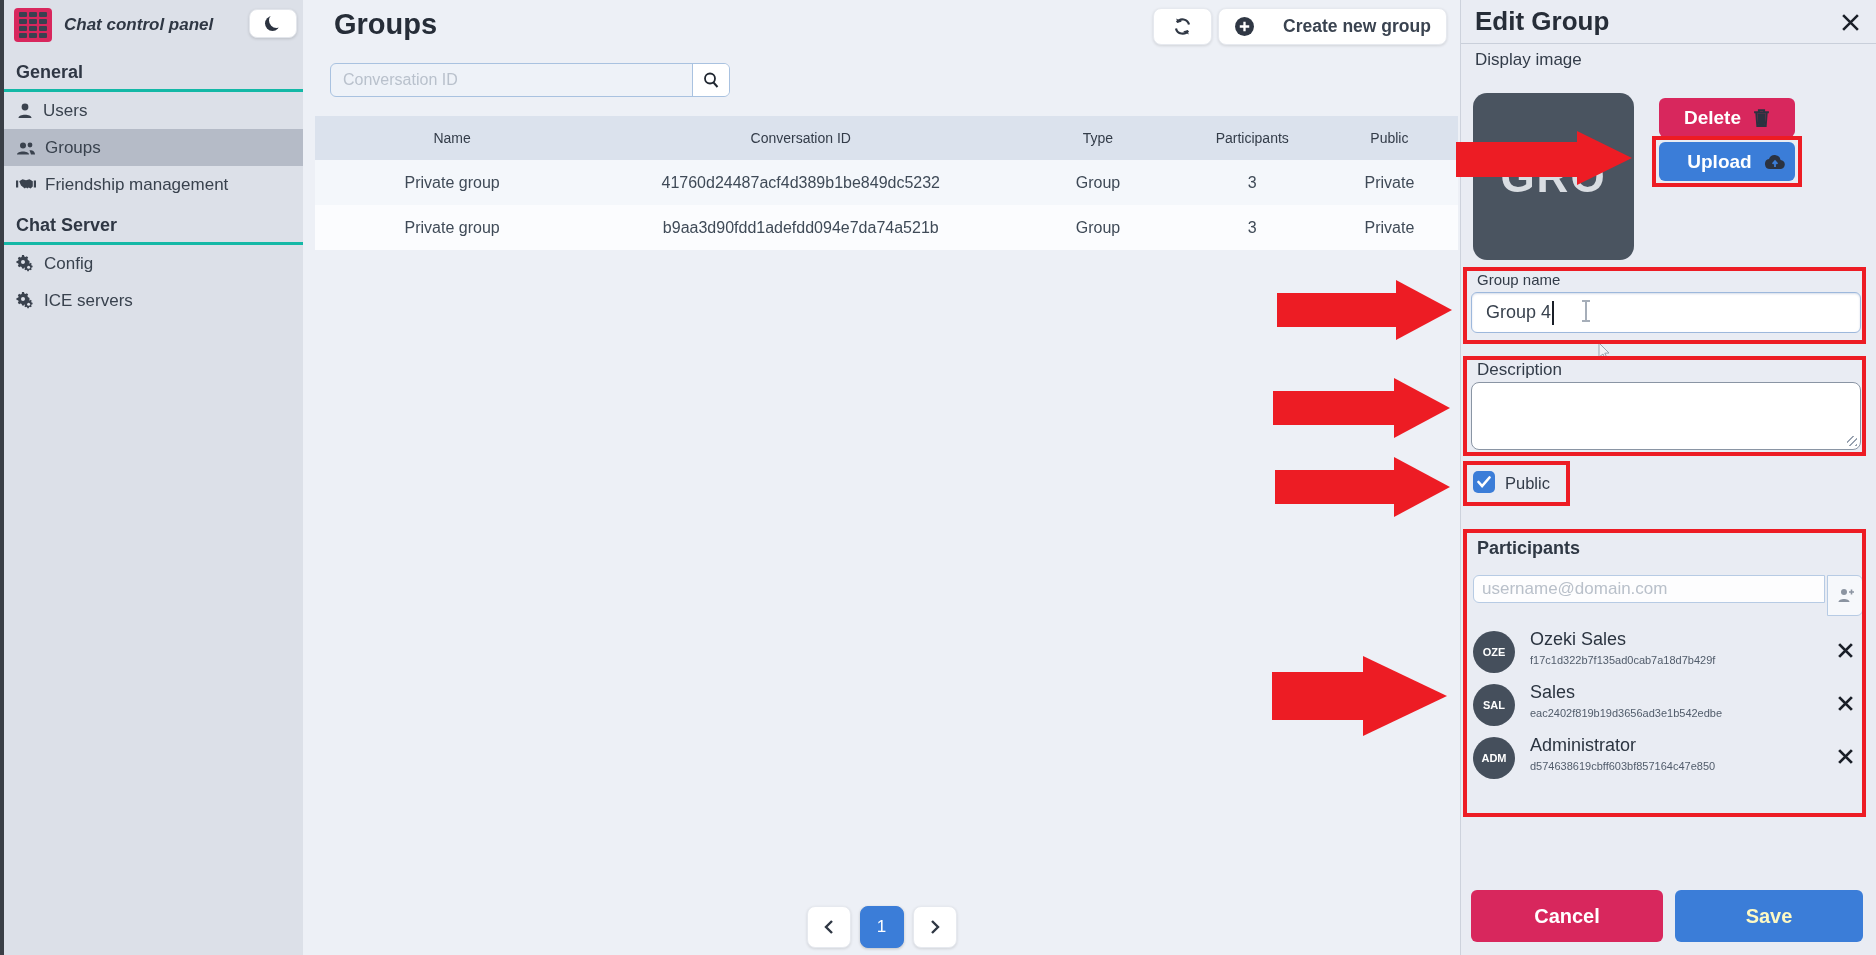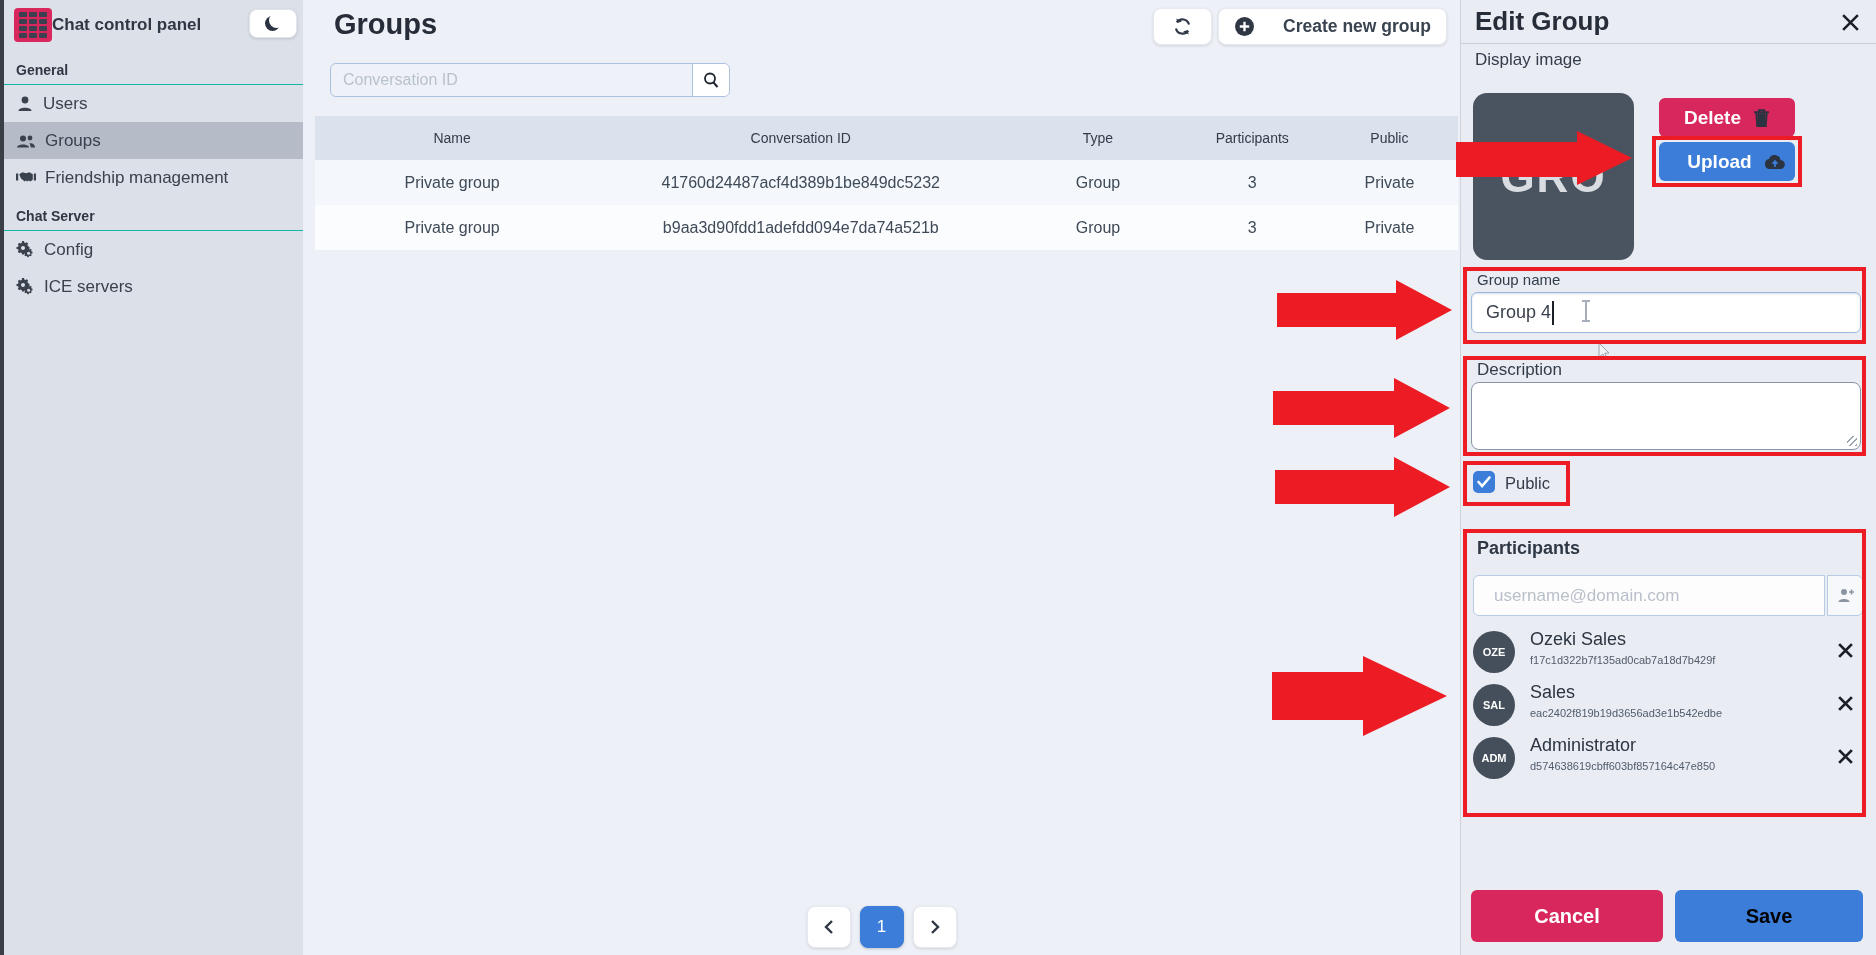--- a/index.html
+++ b/index.html
@@ -7,27 +7,27 @@
   body { font-family:"Liberation Sans", sans-serif; background:#edf0f6; color:#39424e; }
   #app { position:relative; width:1876px; height:955px; }
 
   
   .sidebar { position:absolute; left:0; top:0; width:303px; height:955px;
     background:#dce0e8; border-left:4px solid #3a3f46; }
   .sb-header { position:relative; height:50px; display:flex; align-items:center; padding:0 10px; }
   .logo { width:38px; height:34px; background:#d8275d; border-radius:4px; padding:4px 5px;
     display:grid; grid-template-columns:repeat(3,1fr); grid-template-rows:repeat(4,1fr); gap:2px; }
   .logo span { background:#3a4050; border-radius:1px; }
-  .sb-title { font-size:17px; font-weight:700; color:#2f3744; }
+  .sb-title { margin-left:12px; font-size:17px; font-weight:700; color:#2f3744;font-style:italic; }
   .moon-btn { position:absolute; right:6px; top:9px; width:48px; height:29px; background:#fff;
     border:1px solid #e3e6ec; border-radius:8px; box-shadow:0 1px 3px rgba(0,0,0,.15);
     display:flex; align-items:center; justify-content:center; cursor:pointer; }
   .moon { width:15px; height:15px; border-radius:50%; box-shadow:-4px 3px 0 0 #2c3340; transform:translate(3px,-3px); }
-  .sb-section { padding:12px 12px 6px; font-size:14px; font-weight:700; color:#2f3744;
-    border-bottom:1px solid #14b8a6; }
+  .sb-section { padding:12px 12px 6px; font-size:18px; font-weight:700; color:#2f3744;
+    border-bottom:3px solid #14b8a6; }
   .sb-item { height:37px; display:flex; align-items:center; gap:9px; padding-left:12px;
     font-size:17px; color:#39424e; cursor:pointer; }
   .sb-item.selected { background:#b5bbc7; }
   .sb-item svg { flex:0 0 auto; }
 
   
   .main { position:absolute; left:303px; top:0; width:1157px; height:955px; }
   .main-title { position:absolute; left:31px; top:8px; font-size:29px; font-weight:700; color:#262d38; }
   .btn-white { background:#fff; border:1px solid #e6e9ef; border-radius:8px;
     box-shadow:0 1px 3px rgba(0,0,0,.12); display:flex; align-items:center; justify-content:center;
@@ -81,40 +81,40 @@
   .ibeam::before, .ibeam::after { content:""; position:absolute; left:-3px; width:8px; height:2px; background:#a6aeb9; }
   .ibeam::before { top:0; } .ibeam::after { bottom:0; }
   .desc-area { position:absolute; left:10px; top:382px; width:390px; height:68px; background:#fff;
     border:1px solid #8a95a4; border-radius:8px; cursor:text; }
   .resize-grip { position:absolute; right:3px; bottom:3px; width:10px; height:10px;
     background:repeating-linear-gradient(-45deg,#98a2b0 0 1.5px,transparent 1.5px 4.5px); }
   .checkbox { position:absolute; left:12px; top:471px; width:22px; height:22px; background:#3b7dd8;
     border-radius:5px; display:flex; align-items:center; justify-content:center; cursor:pointer; }
   .pub-label { left:44px; top:474px; font-size:16.5px; }
   .part-label { left:16px; top:538px; font-size:18px; font-weight:700; color:#2f3844; }
-  .part-input { position:absolute; left:12px; top:575px; width:352px; height:41px; background:#fdfdfe;
-    border:1px solid #b7cbe4; border-radius:6px 0 0 6px; padding:0 20px; font-size:17px; color:#39424e;
+  .part-input { position:absolute; left:12px; top:575px; width:352px; height:28px; background:#fdfdfe;
+    border:1px solid #b7cbe4; border-radius:6px 0 0 6px; padding:0 8px; font-size:17px; color:#39424e;
     outline:none; font-family:"Liberation Sans",sans-serif; }
   .part-input::placeholder { color:#b9c0ca; }
   .part-add-btn { position:absolute; left:366px; top:575px; width:36px; height:41px; background:#f6f8fb;
     border:1px solid #b7cbe4; border-radius:0 6px 6px 0; display:flex; align-items:center;
     justify-content:center; cursor:pointer; }
   .part-row { position:absolute; left:12px; width:392px; height:50px; }
   .part-avatar { position:absolute; left:0; top:4px; width:42px; height:42px; border-radius:50%;
     background:#454f5c; color:#fff; font-size:11px; font-weight:700; display:flex; align-items:center;
     justify-content:center; }
   .part-name { position:absolute; left:57px; top:2px; font-size:18px; color:#2b3440; }
   .part-id { position:absolute; left:57px; top:27px; font-size:11px; color:#515c6b; }
   .part-remove { position:absolute; right:10px; top:13px; width:20px; height:20px; display:flex;
     align-items:center; justify-content:center; cursor:pointer; }
   .cancel-btn { position:absolute; left:10px; top:890px; width:192px; height:52px; background:#d8275d;
     border:none; border-radius:6px; color:#fff; font-size:20px; font-weight:700; cursor:pointer;
     font-family:"Liberation Sans",sans-serif; }
   .save-btn { position:absolute; left:214px; top:890px; width:188px; height:52px; background:#3b7dd8;
-    border:none; border-radius:6px; color:#000000; font-size:20px; font-weight:700; cursor:pointer;
+    border:none; border-radius:6px; color:#fef9c3; font-size:20px; font-weight:700; cursor:pointer;
     font-family:"Liberation Sans",sans-serif; }
   .pointer-cursor { position:absolute; left:137px; top:342px; }
 
   
   .ann-rect { position:absolute; border:4px solid #ed1c24; z-index:40; pointer-events:none; }
   .arrow { position:absolute; z-index:41; pointer-events:none; }
   .arrow .shaft { position:absolute; background:#ed1c24; }
   .arrow .head { position:absolute; width:0; height:0; }
 </style>
 </head>

